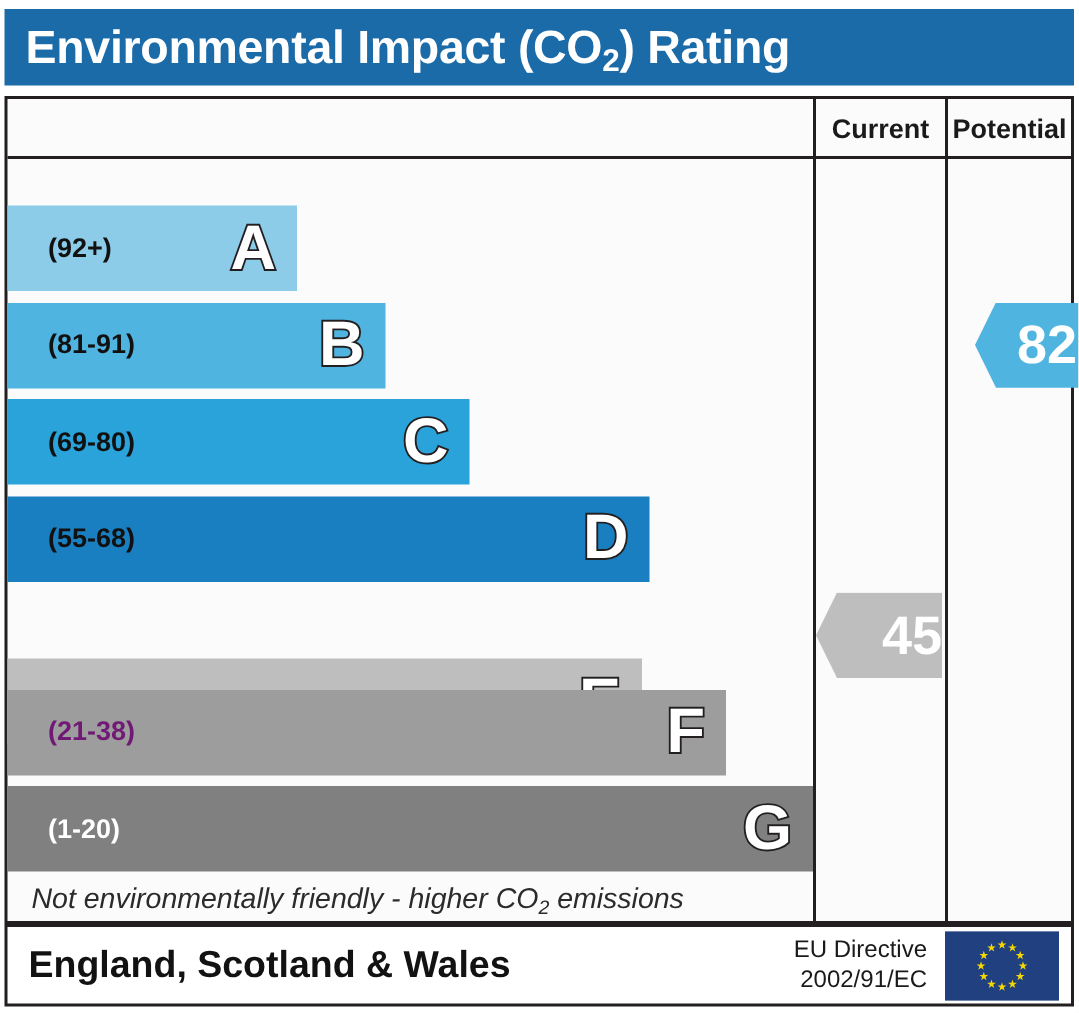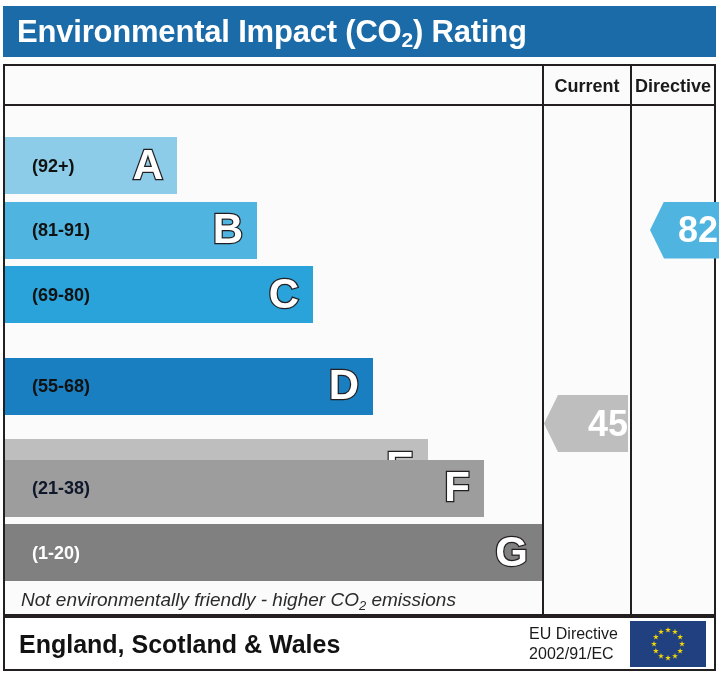--- a/index.html
+++ b/index.html
@@ -189,21 +189,21 @@
     color: #121212;
     white-space: nowrap;
   }
   .eu-directive {
     position: absolute;
     right: 96px;
     top: 50%;
     transform: translateY(-50%);
     font-size: 16px;
     color: #1a1a1a;
-    text-align: left;
+    text-align: right;
     line-height: 1.25;
   }
   .eu-flag {
     position: absolute;
     right: 8px;
     top: 50%;
     transform: translateY(-50%);
     width: 76px;
     height: 46px;
     background: #21407f;
@@ -219,46 +219,46 @@
     <div class="title-text"><span>Environmental Impact (CO</span><sub>2</sub><span>) Rating</span></div>
   </div>
 
   <div class="frame">
 
     <div class="hrule-head"></div>
     <div class="vrule c1"></div>
     <div class="vrule c2"></div>
 
     <div class="col-head current">Current</div>
-    <div class="col-head potential">Directive</div>
+    <div class="col-head potential">Potential</div>
 
 
     <div class="bars" id="bars-container">
-        <div class="band" style="top: 0px; width: 172px; height: 57px; background: rgb(140, 204, 232);">
+        <div class="band" style="top: 0px; width: 193px; height: 57px; background: rgb(140, 204, 232);">
           <span class="range" style="color: rgb(17, 17, 17);">(92+)</span>
           <span class="grade">A</span>
         </div>
         <div class="band" style="top: 64.5px; width: 252px; height: 57px; background: rgb(79, 180, 224);">
           <span class="range" style="color: rgb(17, 17, 17);">(81-91)</span>
           <span class="grade">B</span>
         </div>
         <div class="band" style="top: 129px; width: 308px; height: 57px; background: rgb(41, 163, 217);">
           <span class="range" style="color: rgb(17, 17, 17);">(69-80)</span>
           <span class="grade">C</span>
         </div>
-        <div class="band" style="top: 193.5px; width: 368px; height: 57px; background: rgb(26, 127, 193); margin-top: 27px;">
+        <div class="band" style="top: 193.5px; width: 428px; height: 57px; background: rgb(26, 127, 193);">
           <span class="range" style="color: rgb(17, 17, 17);">(55-68)</span>
           <span class="grade">D</span>
         </div>
         <div class="band" style="top: 258px; width: 423px; height: 57px; background: rgb(190, 190, 190); margin-top: 44px;">
           <span class="range" style="color: rgb(17, 17, 17);">(39-54)</span>
           <span class="grade">E</span>
         </div>
         <div class="band" style="top: 322.5px; width: 479px; height: 57px; background: rgb(157, 157, 157);">
-          <span class="range" style="color: #0f172a;">(21-38)</span>
+          <span class="range" style="color: #701a75;">(21-38)</span>
           <span class="grade">F</span>
         </div>
         <div class="band" style="top: 387px; width: 537px; height: 57px; background: rgb(128, 128, 128);">
           <span class="range" style="color: rgb(255, 255, 255);">(1-20)</span>
           <span class="grade">G</span>
         </div>
       </div>
 
     <div id="ratings-container">
         <div class="rating current" style="top: 329px; background: rgb(190, 190, 190); justify-content: flex-end;">

